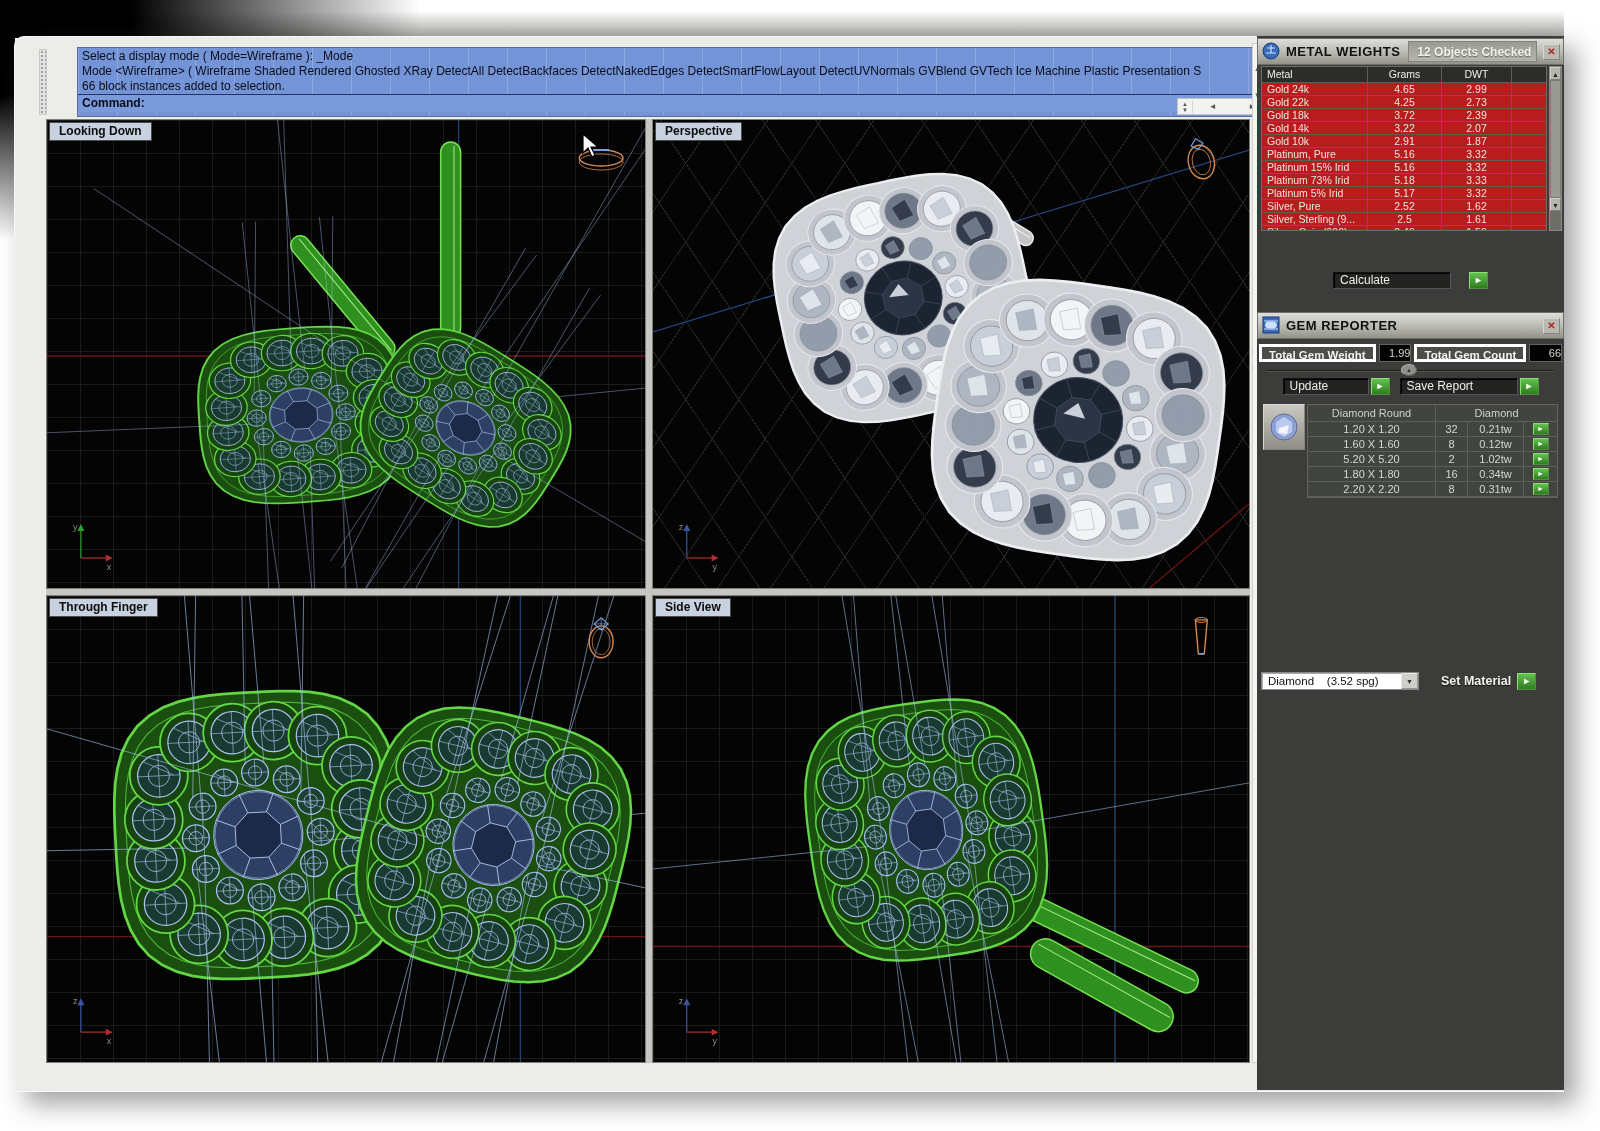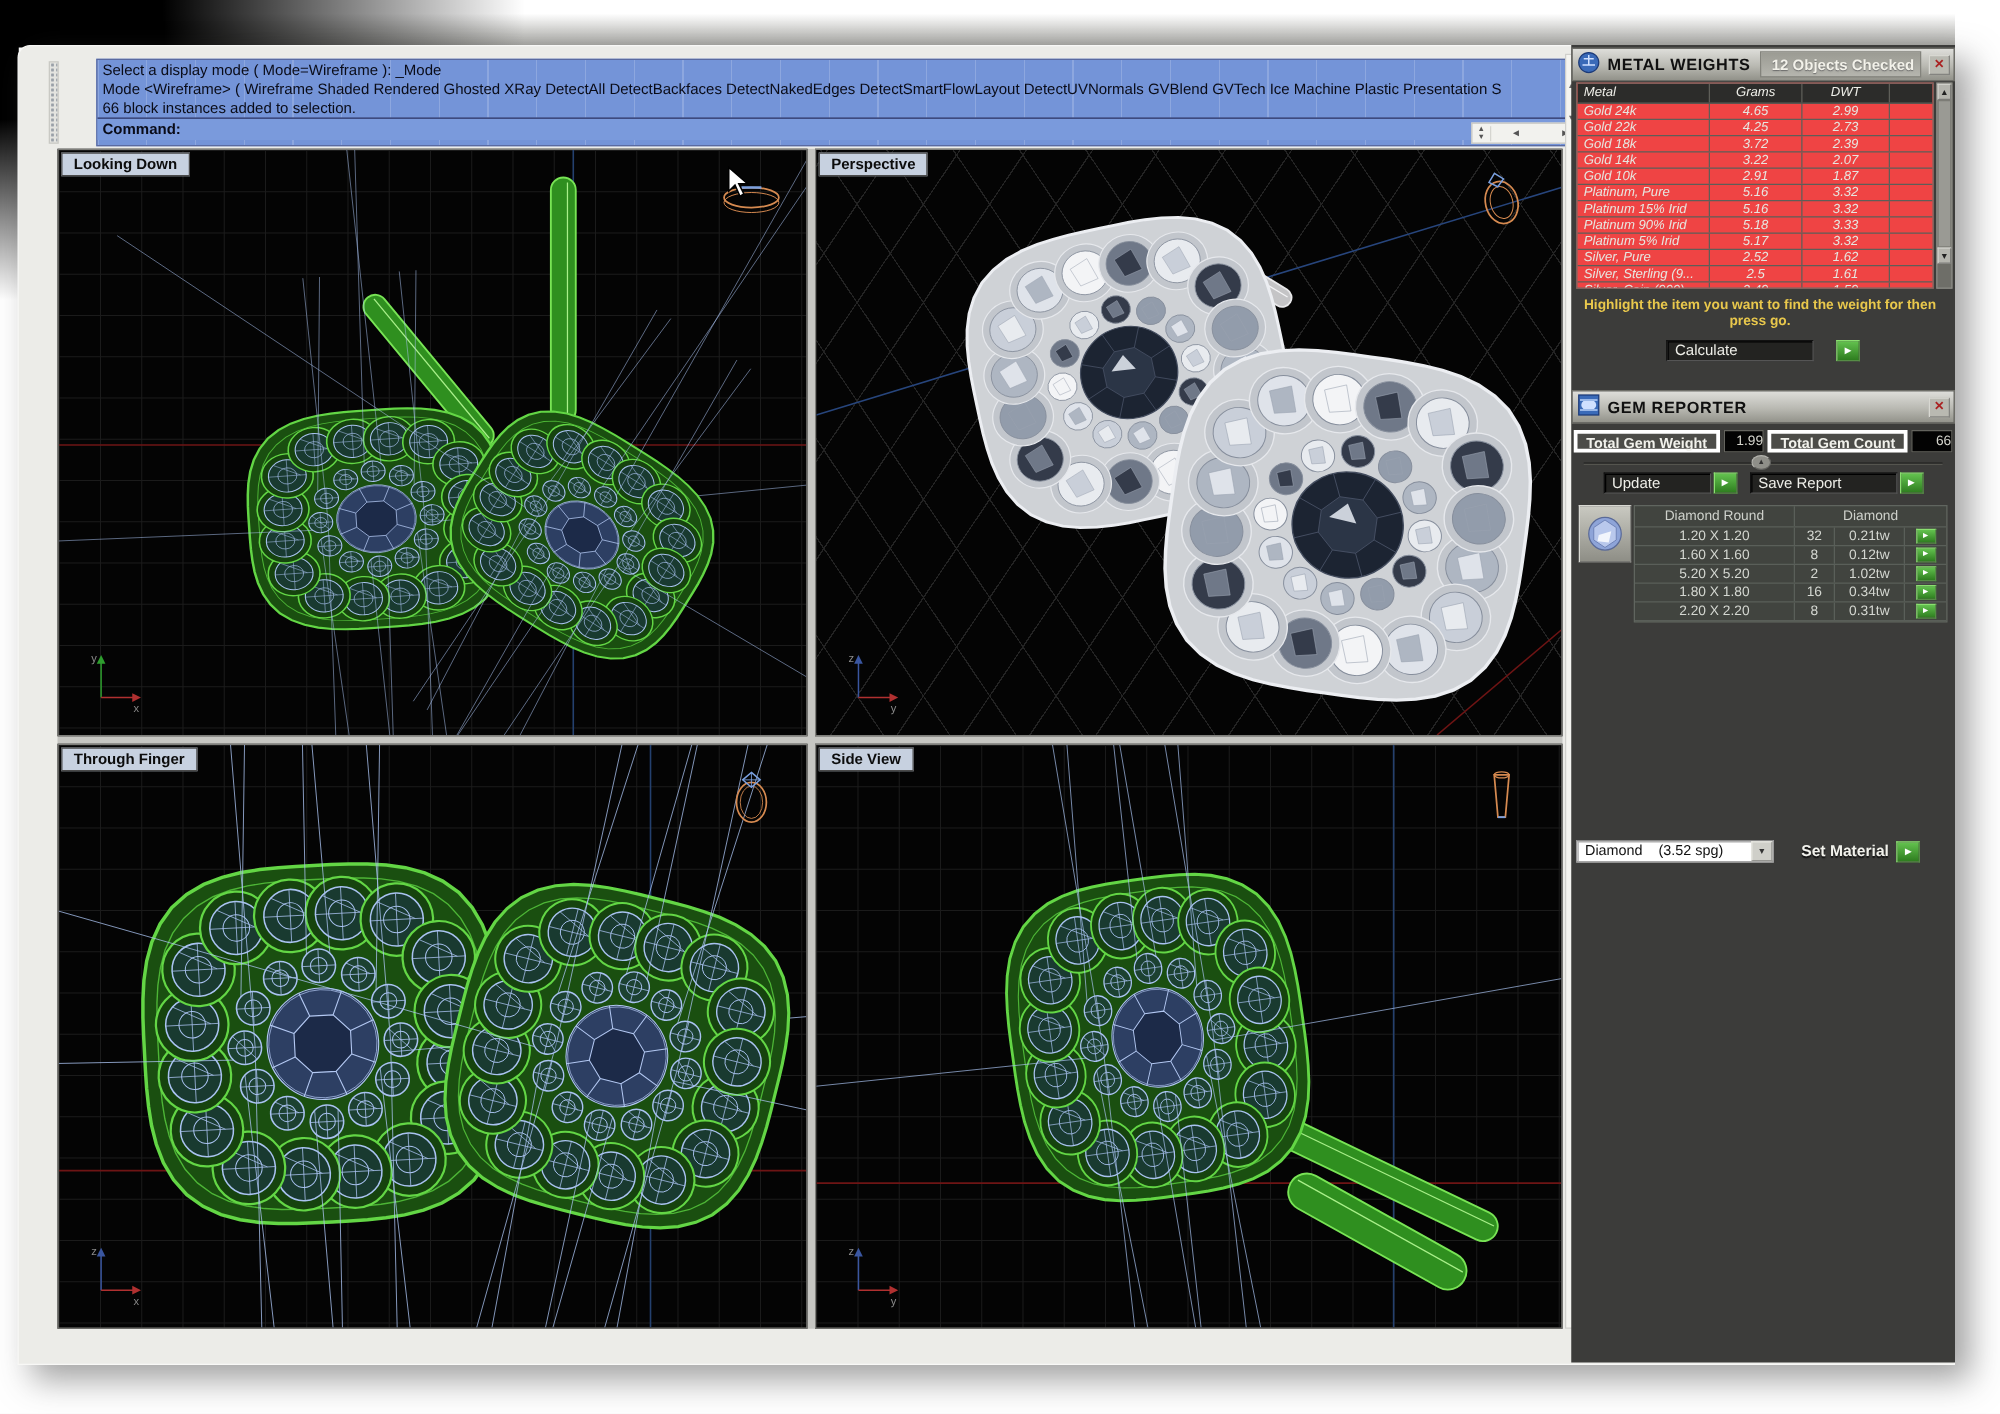--- a/index.html
+++ b/index.html
@@ -72,21 +72,21 @@
   .sec-header .title { font-weight:bold; font-size:13px; letter-spacing:.5px; padding-left:2px; }
   .sec-status { margin-left:8px; flex:1; height:21px; line-height:21px;
                 background:linear-gradient(#9b9b93,#b5b5ae); border:1px solid #83837c;
                 color:#f3f2ea; font-weight:bold; font-size:12px; padding-left:8px;
                 text-shadow:0 1px 1px #666; }
   .x-btn { width:17px; height:16px; margin:0 3px 0 6px; background:#b9b9b1;
            border:1px outset #d8d8d2; color:#a22; font-size:10px; font-weight:bold;
            text-align:center; line-height:14px; }
 
   .metal-table { position:absolute; left:4px; top:30px; width:286px; height:165px;
-                 overflow:hidden; border:1px solid #6c6c66; background:#ef4444;font-style:italic; }
+                 overflow:hidden; border:1px solid #6c6c66; background:#b91c1c; }
   .mrow { display:flex; height:13px; line-height:12px; border-bottom:1px solid #5e5e58;
           color:#e6e6e0; font-size:10.5px; }
   .mrow.head { height:16px; line-height:15px; background:#2c2c2a; color:#efefe9; }
   .mrow > div { border-right:1px solid #5e5e58; padding-left:5px; overflow:hidden; white-space:nowrap; }
   .mc0 { width:106px; } .mc1 { width:74px; text-align:center; padding-left:0 !important; }
   .mc2 { width:70px; text-align:center; padding-left:0 !important; } .mc3 { flex:1; border-right:none !important; }
   .metal-scroll { position:absolute; right:2px; top:30px; width:13px; height:165px;
                   background:#6e6e68; border:1px solid #8a8a84; font-size:7px; color:#222;
                   text-align:center; }
   .metal-scroll .sb { height:13px; line-height:13px; background:#b5b5ae; border:1px outset #d0d0ca; }
@@ -1327,21 +1327,21 @@
           <div class="mc2">3.32</div>
           <div class="mc3"></div>
         </div>
         <div class="mrow">
           <div class="mc0">Platinum 15% Irid</div>
           <div class="mc1">5.16</div>
           <div class="mc2">3.32</div>
           <div class="mc3"></div>
         </div>
         <div class="mrow">
-          <div class="mc0">Platinum 90% Irid</div>
+          <div class="mc0">Platinum 73% Irid</div>
           <div class="mc1">5.18</div>
           <div class="mc2">3.33</div>
           <div class="mc3"></div>
         </div>
         <div class="mrow">
           <div class="mc0">Platinum 5% Irid</div>
           <div class="mc1">5.17</div>
           <div class="mc2">3.32</div>
           <div class="mc3"></div>
         </div>
@@ -1364,21 +1364,20 @@
           <div class="mc3"></div>
         </div>
       </div>
   </div>
   <div class="metal-scroll">
     <div class="sb">▲</div>
     <div class="sthumb"></div>
     <div class="sb">▼</div>
   </div>
 
-  <div class="instruction">Highlight the item you want to find the weight for then press go.</div>
 
   <div class="calc-row">
     <div class="field-btn" style="width:118px;">Calculate</div>
     <div class="go-btn">►</div>
   </div>
 
   <div class="sec-header" style="top:276px;">
     <div class="icon">
       <svg width="18" height="18" viewBox="0 0 18 18">
           <rect x="1" y="1" width="16" height="16" fill="#3a6ab8" stroke="#1c3a78"></rect>

